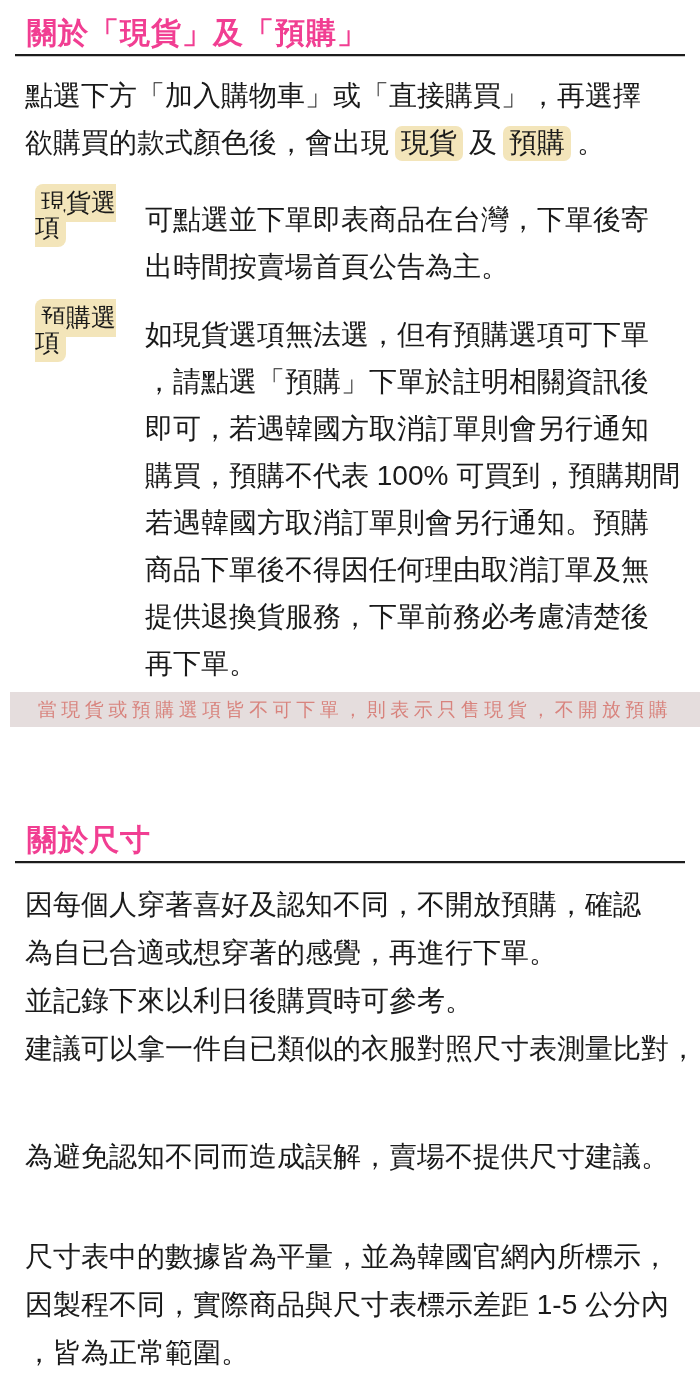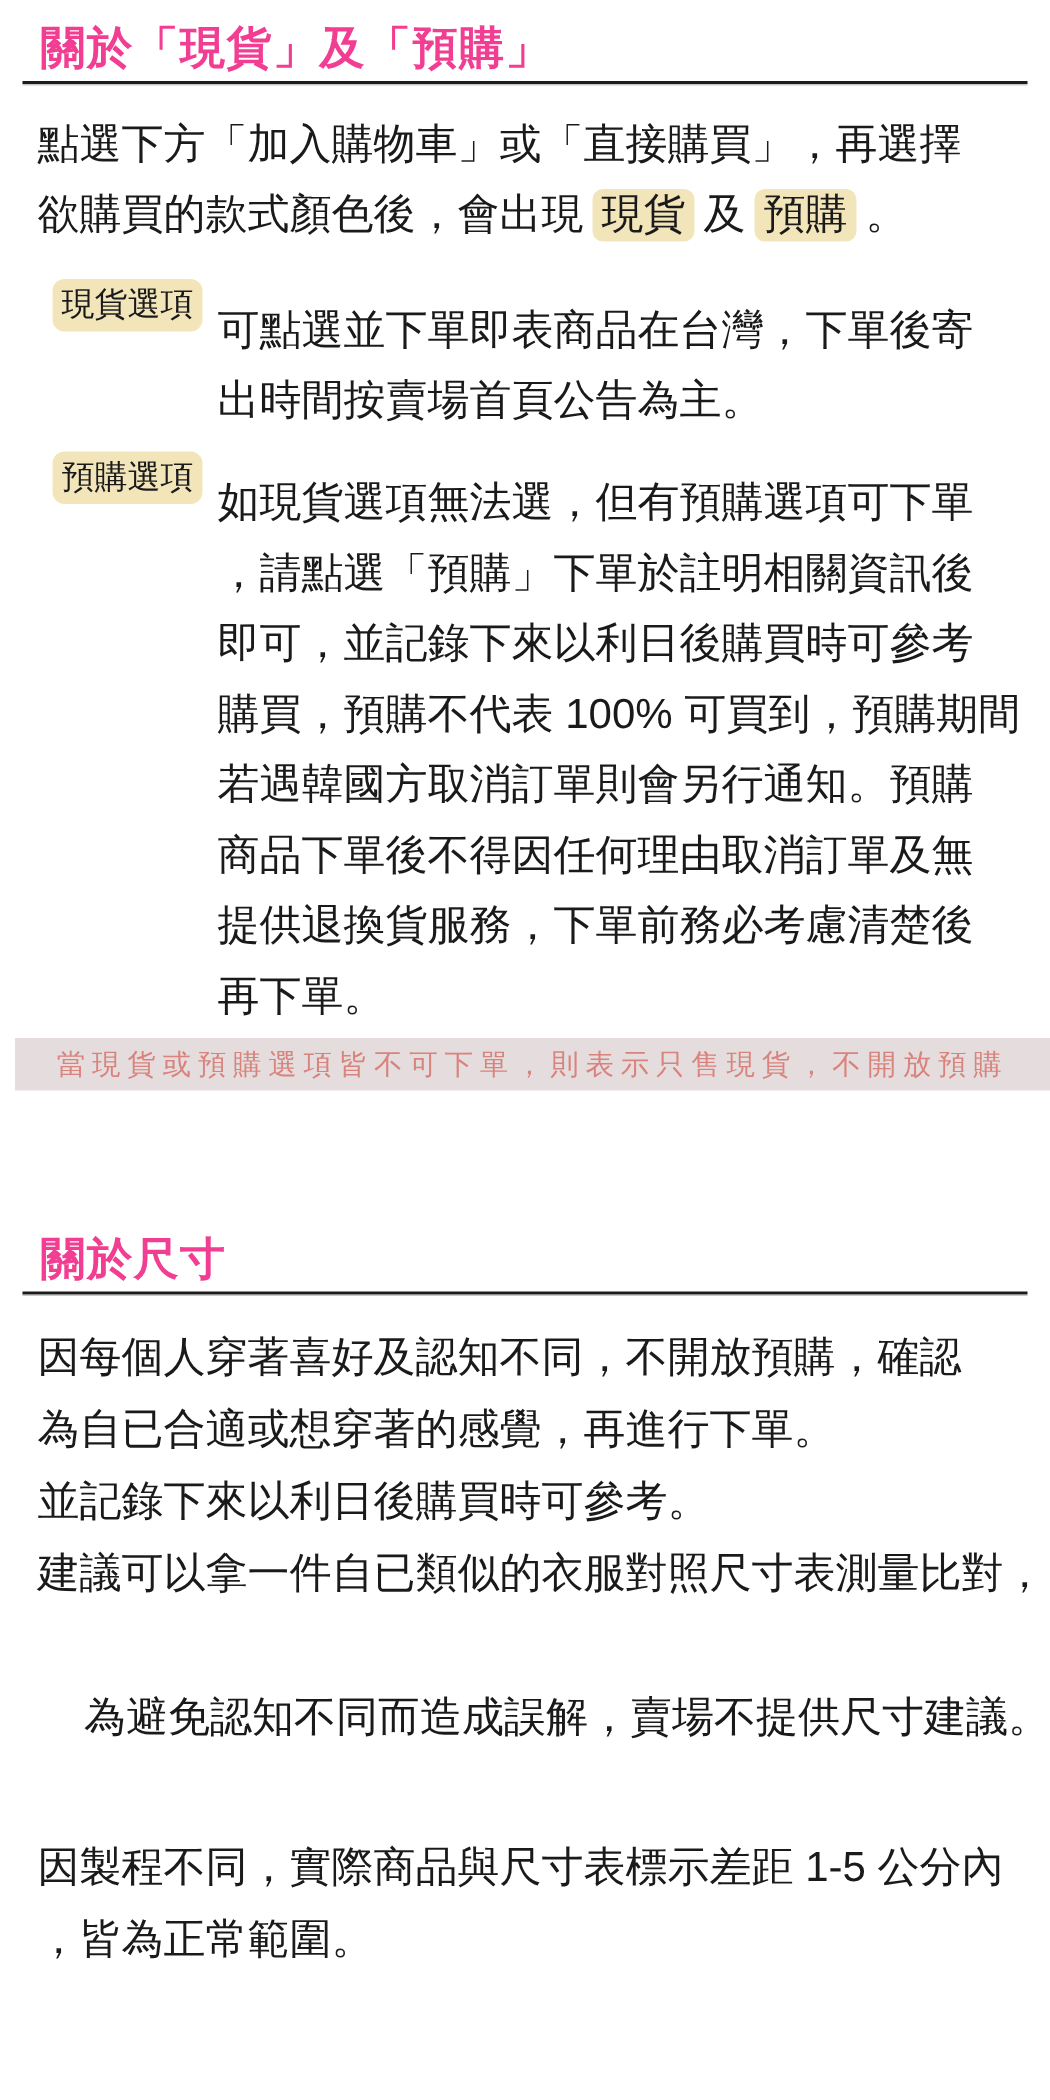--- a/index.html
+++ b/index.html
@@ -44,24 +44,23 @@
   .intro .tag{margin:0 6px;}
   .definitions{margin-top:0;}
   .def-row{
     display:flex;
     align-items:flex-start;
     margin:9px 10px 0 35px;
   }
   .def-row:first-child{margin-top:18px;}
   .def-label{
     flex:0 0 110px;
-    font-size:22px;
+    font-size:25px;
     line-height:25px;
     padding-top:6px;
-    font-family:Liberation Serif, serif;
   }
   .def-label .tag{
     padding:4px 6px 6px 6px;
     border-radius:8px;
   }
   .def-text{
     font-size:28px;
     width:530px;
     margin-top:12px;
   }
@@ -77,21 +76,21 @@
     align-items:center;
     justify-content:center;
     white-space:nowrap;
   }
   .size-body{
     margin:18px 0 0 25px;
     font-size:28px;
   }
   .size-body .tline{line-height:48px;height:48px;}
   .para{margin:0;}
-  .para-gap-small{margin-top:48px;text-align:right;}
+  .para-gap-small{margin-top:60px;}
   .para-gap-large{margin-top:52px;}
 </style>
 </head>
 <body>
 
 <div class="page">
 
   <section>
     <h2 class="section-heading">關於「現貨」及「預購」</h2>
     <div class="rule"></div>
@@ -109,21 +108,21 @@
           <div class="def-text">
             <div class="tline">可點選並下單即表商品在台灣，下單後寄</div>
             <div class="tline">出時間按賣場首頁公告為主。</div>
           </div>
         </div>
         <div class="def-row">
           <div class="def-label"><span class="tag">預購選項</span></div>
           <div class="def-text">
             <div class="tline">如現貨選項無法選，但有預購選項可下單</div>
             <div class="tline">，請點選「預購」下單於註明相關資訊後</div>
-            <div class="tline">即可，並記錄下來以利日後購買時可參考</div>
+            <div class="tline">即可，若遇韓國方取消訂單則會另行通知</div>
             <div class="tline">購買，預購不代表 100% 可買到，預購期間</div>
             <div class="tline">若遇韓國方取消訂單則會另行通知。預購</div>
             <div class="tline">商品下單後不得因任何理由取消訂單及無</div>
             <div class="tline">提供退換貨服務，下單前務必考慮清楚後</div>
             <div class="tline">再下單。</div>
           </div>
         </div>
       </div>
 
     <div class="note-bar">當現貨或預購選項皆不可下單，則表示只售現貨，不開放預購</div>
@@ -139,19 +138,20 @@
           <div class="tline">為自已合適或想穿著的感覺，再進行下單。</div>
         </div>
       <div class="para">
           <div class="tline">並記錄下來以利日後購買時可參考。</div>
           <div class="tline">建議可以拿一件自已類似的衣服對照尺寸表測量比對，</div>
         </div>
       <div class="para para-gap-small">
           <div class="tline">為避免認知不同而造成誤解，賣場不提供尺寸建議。</div>
         </div>
       <div class="para para-gap-large">
+          <div class="tline">尺寸表中的數據皆為平量，並為韓國官網內所標示，</div>
           <div class="tline">因製程不同，實際商品與尺寸表標示差距 1-5 公分內</div>
           <div class="tline">，皆為正常範圍。</div>
         </div>
     </div>
   </section>
 
 </div>
 
 </body></html>

